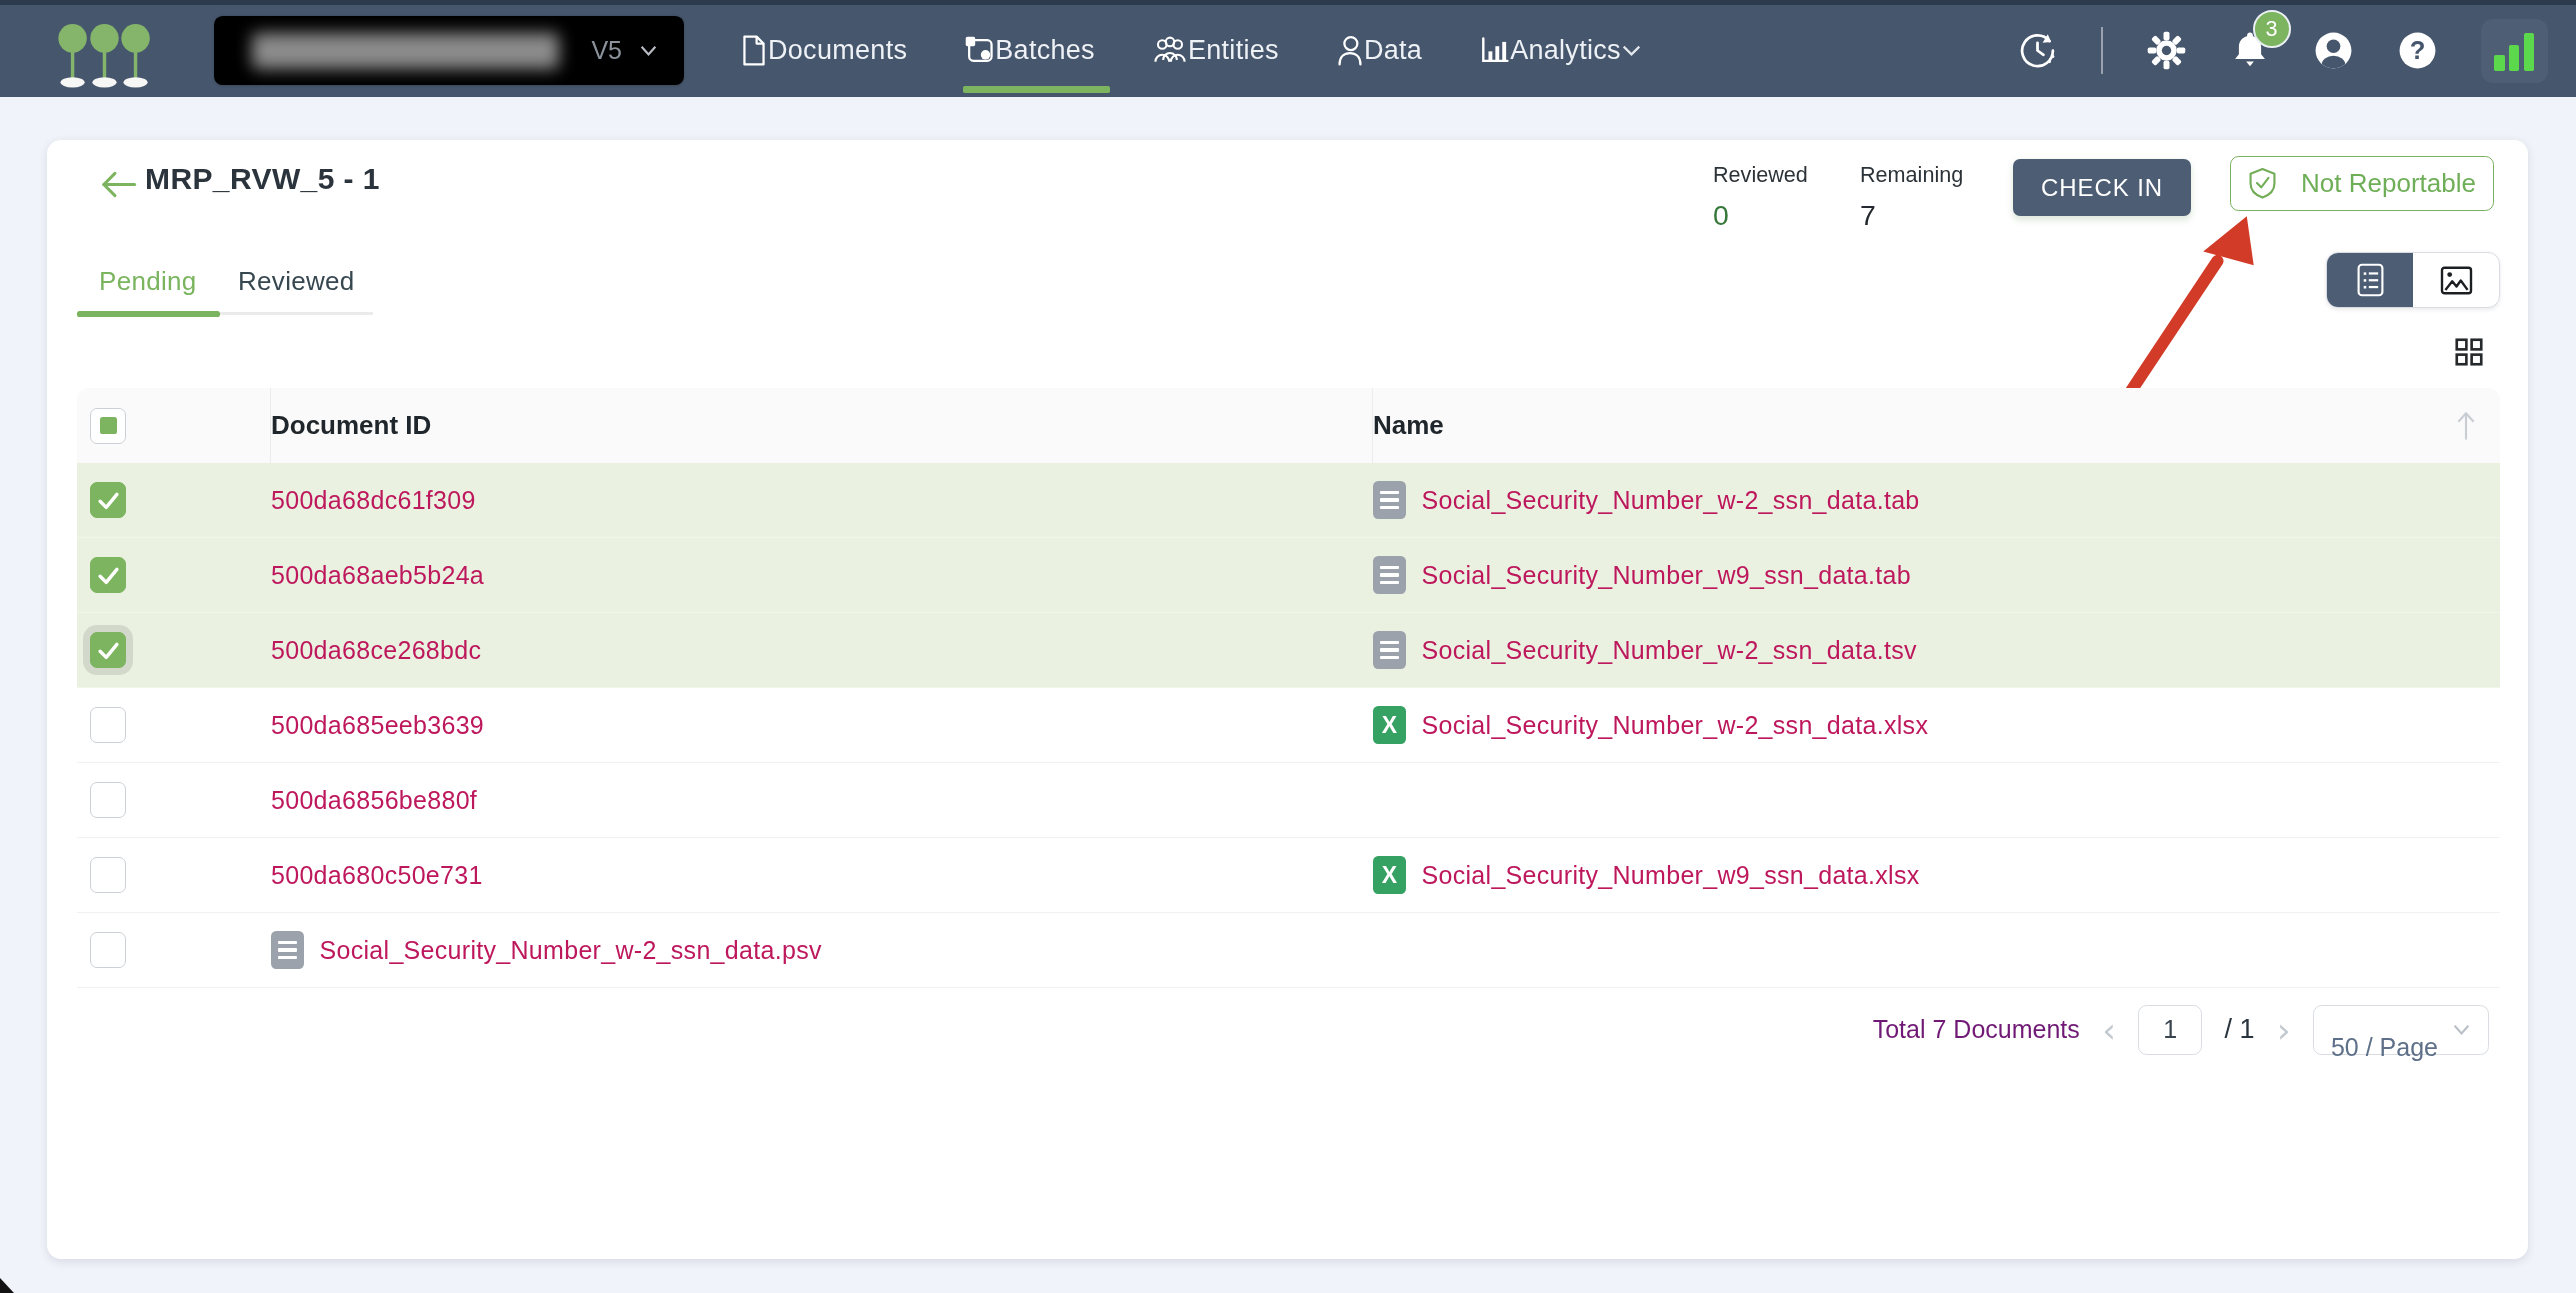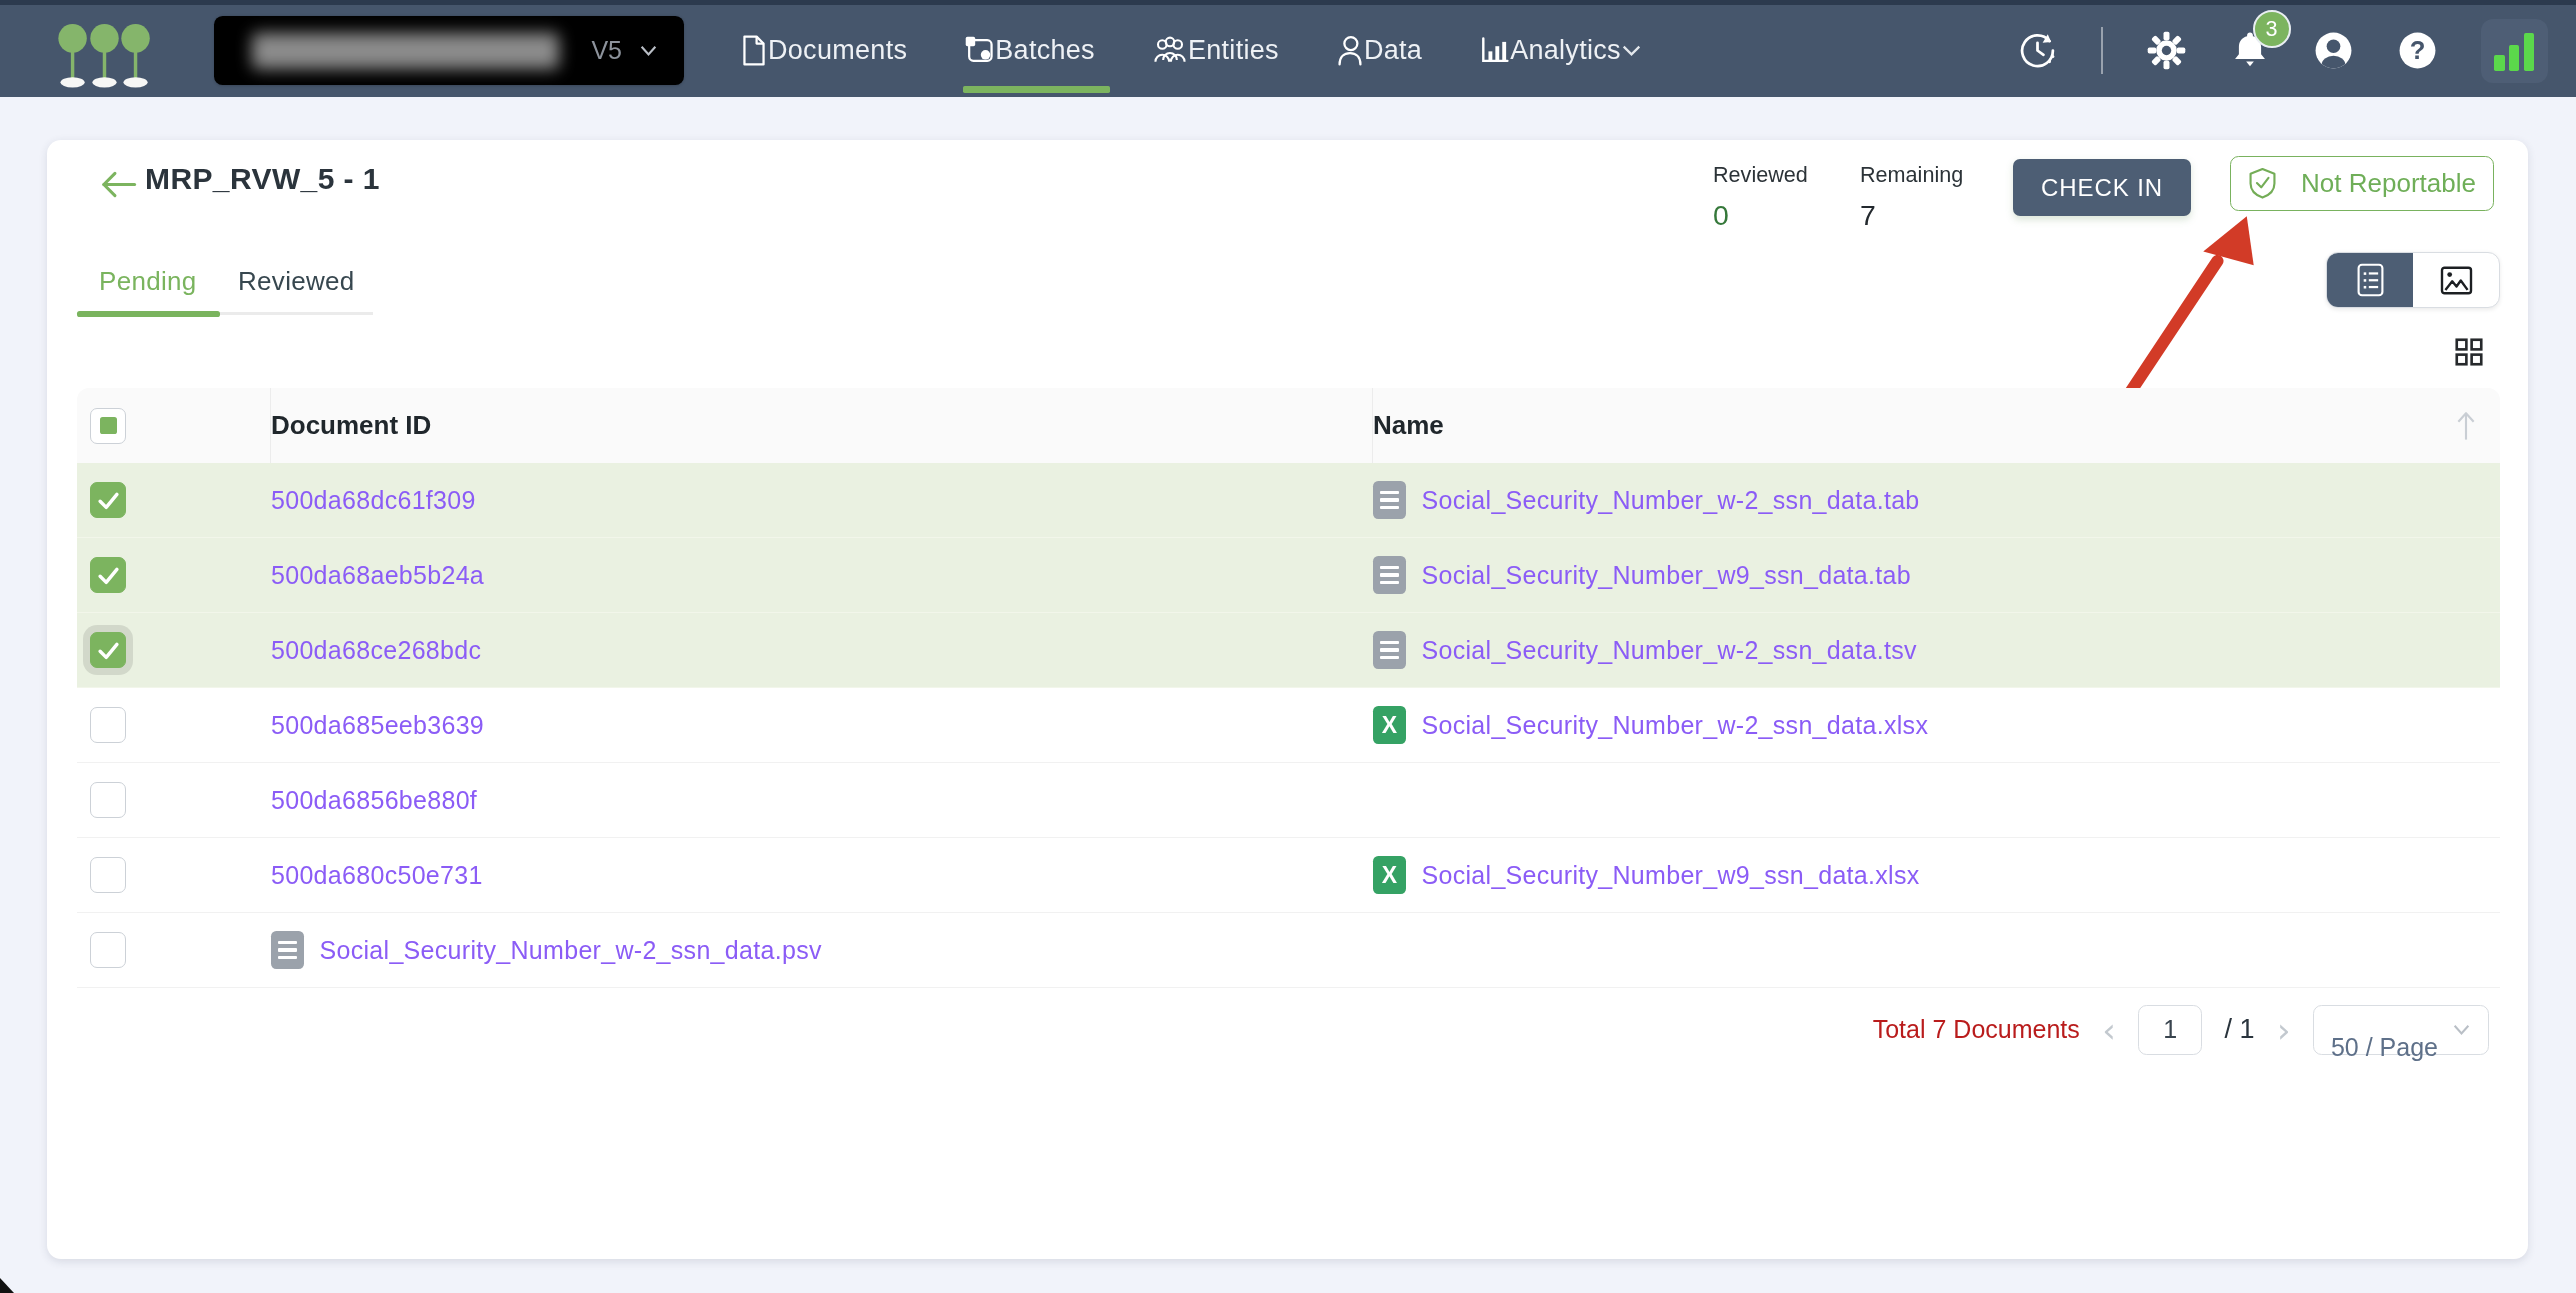--- a/index.html
+++ b/index.html
@@ -95,21 +95,21 @@
   .thead{display:flex;align-items:center;height:75px;background:#fafafa;border-radius:12px 12px 0 0;position:relative;}
   .th{height:100%;display:flex;align-items:center;box-sizing:border-box;font-weight:700;font-size:26px;color:#20272c;}
   .col-check{width:194px;box-sizing:border-box;display:flex;align-items:center;}
   .col-id{width:1102px;box-sizing:border-box;}
   .col-name{flex:1;display:flex;align-items:center;gap:15.5px;}
   .thead .col-check,.thead .col-id{border-right:0.9px solid #ececec;}
   .sort-arrow{position:absolute;right:22.4px;top:21px;cursor:pointer;}
 
   .trow{display:flex;align-items:center;height:74px;background:#fff;border-bottom:1.7px solid #f1f1f1;cursor:pointer;}
   .trow.checked{background:#eaf1e1;border-bottom-color:#f2f6ea;}
-  .cell-text{font-size:25px;color:#8b5cf6;letter-spacing:0.3px;}
+  .cell-text{font-size:25px;color:#be185d;letter-spacing:0.3px;}
 
   .cb{
     width:36px;height:36px;box-sizing:border-box;margin-left:13px;
     border:1.7px solid #ccd1d7;border-radius:7px;background:#fff;
     display:flex;align-items:center;justify-content:center;cursor:pointer;
   }
   .cb.focused{box-shadow:0 0 0 7px rgba(0,0,0,.10);}
   .cb .check{display:none;}
   .trow.checked .cb{background:#7cb45f;border-color:#7cb45f;}
   .trow.checked .cb .check{display:block;}
@@ -121,21 +121,21 @@
   }
   .ficon.table-file{background:#9ba2ab;}
   .ficon.excel-file{background:#35a264;color:#fff;font-size:23px;font-weight:700;}
   .ficon .l{width:19px;height:3.4px;background:#fff;border-radius:0.9px;}
 
   
   .pagination{
     position:absolute;right:39px;top:862px;height:55px;
     display:flex;align-items:center;gap:22.4px;
   }
-  .pg-total{font-size:25px;color:#b91c1c;}
+  .pg-total{font-size:25px;color:#701a75;}
   .pg-chev{font-size:34px;color:#c3c9cf;line-height:1;cursor:pointer;font-family:"DejaVu Sans",sans-serif;}
   .pg-box{
     width:64px;height:50px;box-sizing:border-box;border:1.7px solid #d9dde2;border-radius:8.6px;
     display:flex;align-items:center;justify-content:center;font-size:25px;color:#39444e;background:#fff;
   }
   .pg-of{font-size:27px;color:#2a343d;}
   .pg-size{
     height:50px;box-sizing:border-box;border:1.7px solid #d9dde2;border-radius:8.6px;background:#fff;
     display:flex;align-items:center;gap:14px;padding:0 17px;cursor:pointer;
   }

